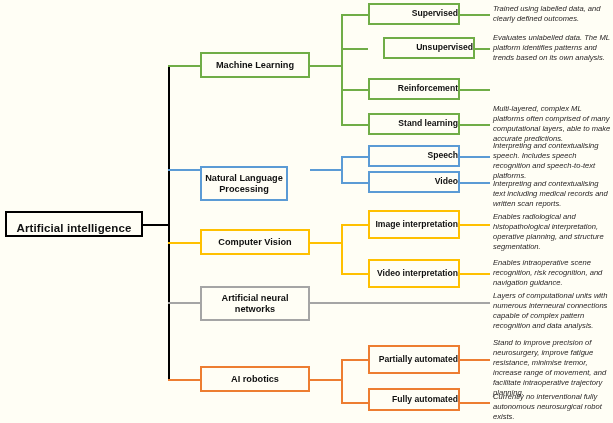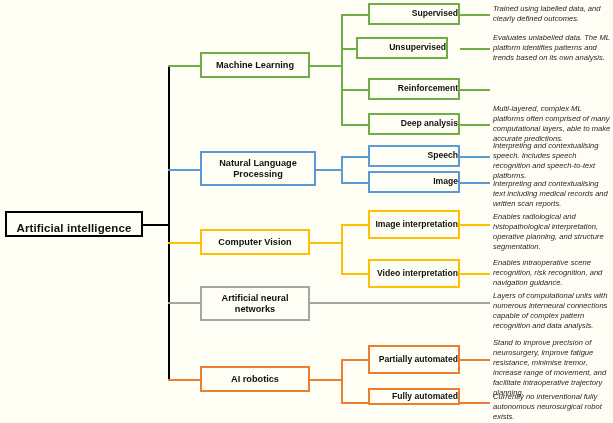--- a/index.html
+++ b/index.html
@@ -75,21 +75,21 @@
 
   <div class="ln h" style="left:168px; top:65px; width:32px; border-top-width:2px; border-top-color:#70AD47;"></div>
   <div class="ln h" style="left:168px; top:169px; width:32px; border-top-width:2px; border-top-color:#5B9BD5;"></div>
   <div class="ln h" style="left:168px; top:242px; width:32px; border-top-width:2px; border-top-color:#FFC000;"></div>
   <div class="ln h" style="left:168px; top:302px; width:32px; border-top-width:2px; border-top-color:#A5A5A5;"></div>
   <div class="ln h" style="left:168px; top:379px; width:32px; border-top-width:2px; border-top-color:#ED7D31;"></div>
 
   <div class="node lvl1" style="left:200px; top:52px; width:110px; height:26px; border-color:#70AD47;">
     <span>Machine Learning</span>
   </div>
-  <div class="node lvl1" style="left:200px; top:151px; width:116px; height:35px; border-color:#5B9BD5;">
+  <div class="node lvl1" style="left:200px; top:166px; width:88px; height:35px; border-color:#5B9BD5;">
     <span>Natural Language Processing</span>
   </div>
   <div class="node lvl1" style="left:200px; top:229px; width:110px; height:26px; border-color:#FFC000;">
     <span>Computer Vision</span>
   </div>
   <div class="node lvl1" style="left:200px; top:286px; width:110px; height:35px; border-color:#A5A5A5;">
     <span>Artificial neural networks</span>
   </div>
   <div class="node lvl1" style="left:200px; top:366px; width:110px; height:26px; border-color:#ED7D31;">
     <span>AI robotics</span>
@@ -98,49 +98,49 @@
   <div class="ln h" style="left:310px; top:65px; width:32px; border-top-width:2px; border-top-color:#70AD47;"></div>
   <div class="ln v" style="left:341px; top:14px; height:111px; border-left-width:2px; border-left-color:#70AD47;"></div>
   <div class="ln h" style="left:341px; top:14px; width:27px; border-top-width:2px; border-top-color:#70AD47;"></div>
   <div class="ln h" style="left:341px; top:48px; width:27px; border-top-width:2px; border-top-color:#70AD47;"></div>
   <div class="ln h" style="left:341px; top:89px; width:27px; border-top-width:2px; border-top-color:#70AD47;"></div>
   <div class="ln h" style="left:341px; top:124px; width:27px; border-top-width:2px; border-top-color:#70AD47;"></div>
 
   <div class="node lvl2" style="left:368px; top:3px; width:92px; height:22px; border-color:#70AD47;">
     <span>Supervised</span>
   </div>
-  <div class="node lvl2" style="left:356px; top:37px; width:92px; height:22px; border-color:#70AD47;">
+  <div class="node lvl2" style="left:383px; top:37px; width:92px; height:22px; border-color:#70AD47;">
     <span>Unsupervised</span>
   </div>
   <div class="node lvl2" style="left:368px; top:78px; width:92px; height:22px; border-color:#70AD47;">
     <span>Reinforcement</span>
   </div>
   <div class="node lvl2" style="left:368px; top:113px; width:92px; height:22px; border-color:#70AD47;">
-    <span>Deep analysis</span>
+    <span>Stand learning</span>
   </div>
 
   <div class="ln h" style="left:460px; top:14px; width:30px; border-top-width:2px; border-top-color:#70AD47;"></div>
   <div class="ln h" style="left:460px; top:48px; width:30px; border-top-width:2px; border-top-color:#70AD47;"></div>
   <div class="ln h" style="left:460px; top:89px; width:30px; border-top-width:2px; border-top-color:#70AD47;"></div>
   <div class="ln h" style="left:460px; top:124px; width:30px; border-top-width:2px; border-top-color:#70AD47;"></div>
 
   <div class="desc" style="left:493px; top:4px; width:118px;">Trained using labelled data, and clearly defined outcomes.</div>
   <div class="desc" style="left:493px; top:33px; width:118px;">Evaluates unlabelled data. The ML platform identifies patterns and trends based on its own analysis.</div>
   <div class="desc" style="left:493px; top:104px; width:118px;">Multi-layered, complex ML platforms often comprised of many computational layers, able to make accurate predictions.</div>
 
   <div class="ln h" style="left:310px; top:169px; width:32px; border-top-width:2px; border-top-color:#5B9BD5;"></div>
   <div class="ln v" style="left:341px; top:156px; height:27px; border-left-width:2px; border-left-color:#5B9BD5;"></div>
   <div class="ln h" style="left:341px; top:156px; width:27px; border-top-width:2px; border-top-color:#5B9BD5;"></div>
   <div class="ln h" style="left:341px; top:182px; width:27px; border-top-width:2px; border-top-color:#5B9BD5;"></div>
 
   <div class="node lvl2" style="left:368px; top:145px; width:92px; height:22px; border-color:#5B9BD5;padding-left:20px;">
     <span>Speech</span>
   </div>
   <div class="node lvl2" style="left:368px; top:171px; width:92px; height:22px; border-color:#5B9BD5;">
-    <span>Image</span>
+    <span>Video</span>
   </div>
 
   <div class="ln h" style="left:460px; top:156px; width:30px; border-top-width:2px; border-top-color:#5B9BD5;"></div>
   <div class="ln h" style="left:460px; top:182px; width:30px; border-top-width:2px; border-top-color:#5B9BD5;"></div>
 
   <div class="desc" style="left:493px; top:141px; width:118px;">Interpreting and contextualising speech. Includes speech recognition and speech-to-text platforms.</div>
   <div class="desc" style="left:493px; top:179px; width:118px;">Interpreting and contextualising text including medical records and written scan reports.</div>
 
   <div class="ln h" style="left:310px; top:242px; width:32px; border-top-width:2px; border-top-color:#FFC000;"></div>
   <div class="ln v" style="left:341px; top:224px; height:50px; border-left-width:2px; border-left-color:#FFC000;"></div>
@@ -164,21 +164,21 @@
   <div class="desc" style="left:493px; top:291px; width:118px;">Layers of computational units with numerous interneural connections capable of complex pattern recognition and data analysis.</div>
 
   <div class="ln h" style="left:310px; top:379px; width:32px; border-top-width:2px; border-top-color:#ED7D31;"></div>
   <div class="ln v" style="left:341px; top:359px; height:44px; border-left-width:2px; border-left-color:#ED7D31;"></div>
   <div class="ln h" style="left:341px; top:359px; width:27px; border-top-width:2px; border-top-color:#ED7D31;"></div>
   <div class="ln h" style="left:341px; top:402px; width:27px; border-top-width:2px; border-top-color:#ED7D31;"></div>
 
   <div class="node lvl2" style="left:368px; top:345px; width:92px; height:29px; border-color:#ED7D31;">
     <span>Partially automated</span>
   </div>
-  <div class="node lvl2" style="left:368px; top:388px; width:92px; height:17px; border-color:#ED7D31;">
+  <div class="node lvl2" style="left:368px; top:388px; width:92px; height:23px; border-color:#ED7D31;">
     <span>Fully automated</span>
   </div>
 
   <div class="ln h" style="left:460px; top:359px; width:30px; border-top-width:2px; border-top-color:#ED7D31;"></div>
   <div class="ln h" style="left:460px; top:402px; width:30px; border-top-width:2px; border-top-color:#ED7D31;"></div>
 
   <div class="desc" style="left:493px; top:338px; width:118px;">Stand to improve precision of neurosurgery, improve fatigue resistance, minimise tremor, increase range of movement, and facilitate intraoperative trajectory planning.</div>
   <div class="desc" style="left:493px; top:392px; width:118px;">Currently no interventional fully autonomous neurosurgical robot exists.</div>
 
 </div>

